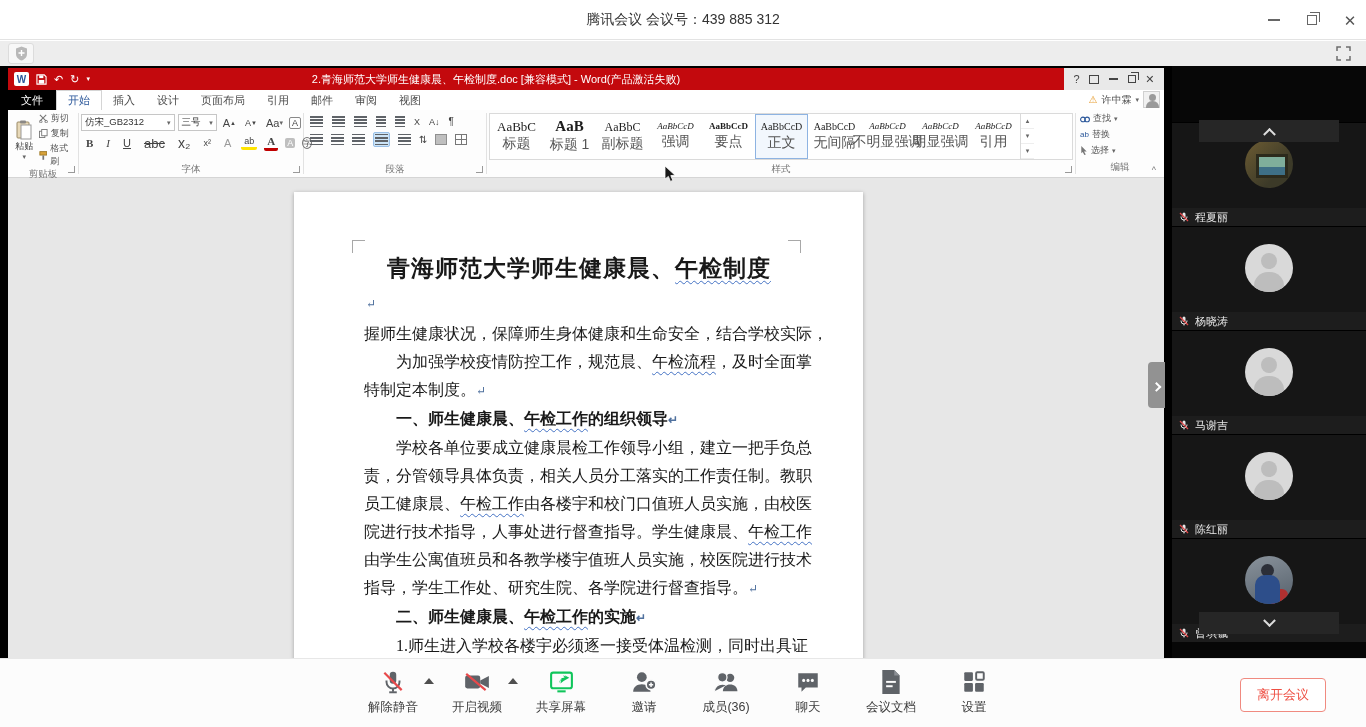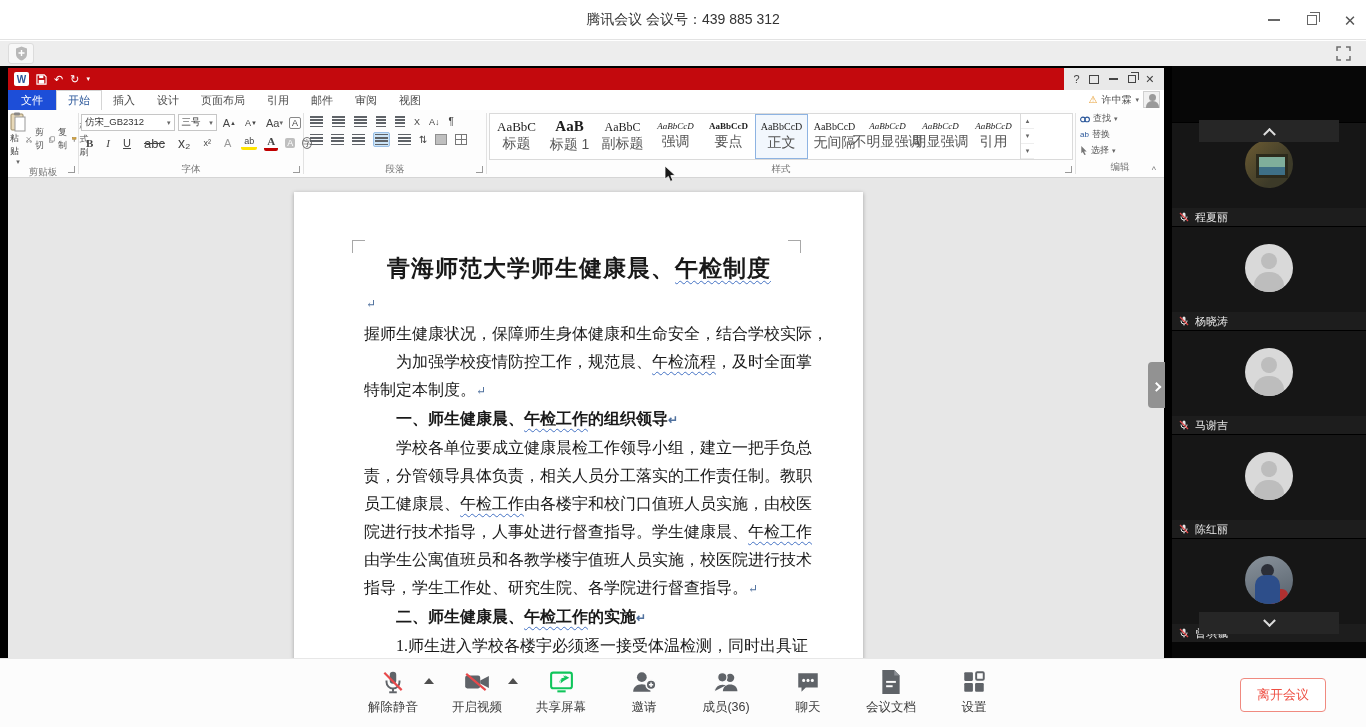--- a/index.html
+++ b/index.html
@@ -32,21 +32,21 @@
   .qat .ug { font-size:11px; color:#fff; }
   .wtitle-text { position:absolute; left:0; right:180px; text-align:center; color:#fff; font-size:11px; white-space:nowrap; overflow:hidden; }
   .wctrl { position:absolute; right:0; top:0; width:100px; height:22px; background:#e9e9e9; display:flex; align-items:center; justify-content:space-evenly; color:#444; }
   .wctrl .g-min { width:9px; height:1.5px; background:#444; }
   .wctrl .g-restore { width:8px; height:8px; border-color:#444; }
   .wctrl .g-restore:before { border-color:#444; width:7px; height:7px; }
   .ribbon-opt { width:10px; height:9px; border:1px solid #444; position:relative; }
 
   .tabsrow { position:relative; height:20px; background:#fff; display:flex; align-items:stretch; }
   .tab { padding:0 11px; display:flex; align-items:center; font-size:11px; color:#4a4a4a; }
-  .tab.file { background:#1d4ed8; color:#fff; padding:8px 13px; }
+  .tab.file { background:#000000; color:#fff; padding:8px 13px; }
   .tab.active { border:1px solid #d5d5d5; border-bottom:none; color:#2b579a; background:#fff; }
   .account { position:absolute; right:4px; top:1px; display:flex; align-items:center; gap:4px; font-size:10px; color:#555; }
   .warn { color:#e8a33d; font-size:10px; }
   .avatar-box { width:17px; height:17px; background:#f1f1f1; border:1px solid #d0d0d0; position:relative; }
   .avatar-box:before { content:""; position:absolute; left:5px; top:2px; width:7px; height:7px; border-radius:50%; background:#9a9a9a; }
   .avatar-box:after { content:""; position:absolute; left:2px; top:9px; width:13px; height:7px; border-radius:6px 6px 0 0; background:#9a9a9a; }
 
   .ribbon { position:relative; height:68px; background:#fdfdfd; border-bottom:1px solid #d5d5d5; display:flex; }
   .rgroup { display:flex; flex-direction:column; height:100%; padding:2px 2px 0 2px; position:relative; }
   .rsep { width:1px; background:#e2e2e2; margin:3px 0; }
@@ -172,20 +172,21 @@
         <span class="wbadge">W</span>
         <svg width="11" height="11" viewBox="0 0 12 12">
             <path d="M1 1h8l2 2v8H1z" fill="none" stroke="#fff" stroke-width="1.2"></path>
             <rect x="3" y="6.5" width="6" height="4" fill="#fff"></rect>
             <rect x="3.5" y="1.5" width="4.5" height="3" fill="#fff"></rect>
           </svg>
         <span class="ug">↶</span>
         <span class="ug">↻</span>
         <span class="ug" style="font-size:7px">▾</span>
       </div>
+      <div class="wtitle-text">2.青海师范大学师生健康晨、午检制度.doc [兼容模式] - Word(产品激活失败)</div>
       <div class="wctrl">
         <span>?</span>
         <span class="ribbon-opt"></span>
         <span class="g-min"></span>
         <span class="g-restore"></span>
         <span style="font-size:11px">✕</span>
       </div>
     </div>
 
     <div class="tabsrow">
@@ -212,21 +213,21 @@
         <div class="rbody">
           <div style="display:flex;flex-direction:column;align-items:center;justify-content:center;width:30px">
             <svg width="16" height="20" viewBox="0 0 16 20">
                 <rect x="1" y="2" width="12" height="16" rx="1" fill="#e8d9b8" stroke="#9a8a66"></rect>
                 <rect x="4" y="0.5" width="6" height="3" rx="1" fill="#8a8886"></rect>
                 <rect x="5" y="5" width="10" height="14" fill="#fff" stroke="#999"></rect>
               </svg>
             <span style="font-size:9px">粘贴</span>
             <span class="carer">▾</span>
           </div>
-          <div style="display:flex;flex-direction:row;justify-content:center;gap:2px">
+          <div style="display:flex;flex-direction:column;justify-content:center;gap:2px">
             <div class="mini">
               <svg width="9" height="9" viewBox="0 0 10 10">
                   <path d="M1 1l7 7M8 1L1 8" stroke="#777" stroke-width="1.2"></path>
                   <circle cx="2" cy="8.5" r="1.4" fill="none" stroke="#777"></circle>
                   <circle cx="8" cy="8.5" r="1.4" fill="none" stroke="#777"></circle>
                 </svg>
               <span>剪切</span>
             </div>
             <div class="mini">
               <svg width="9" height="9" viewBox="0 0 10 10">

